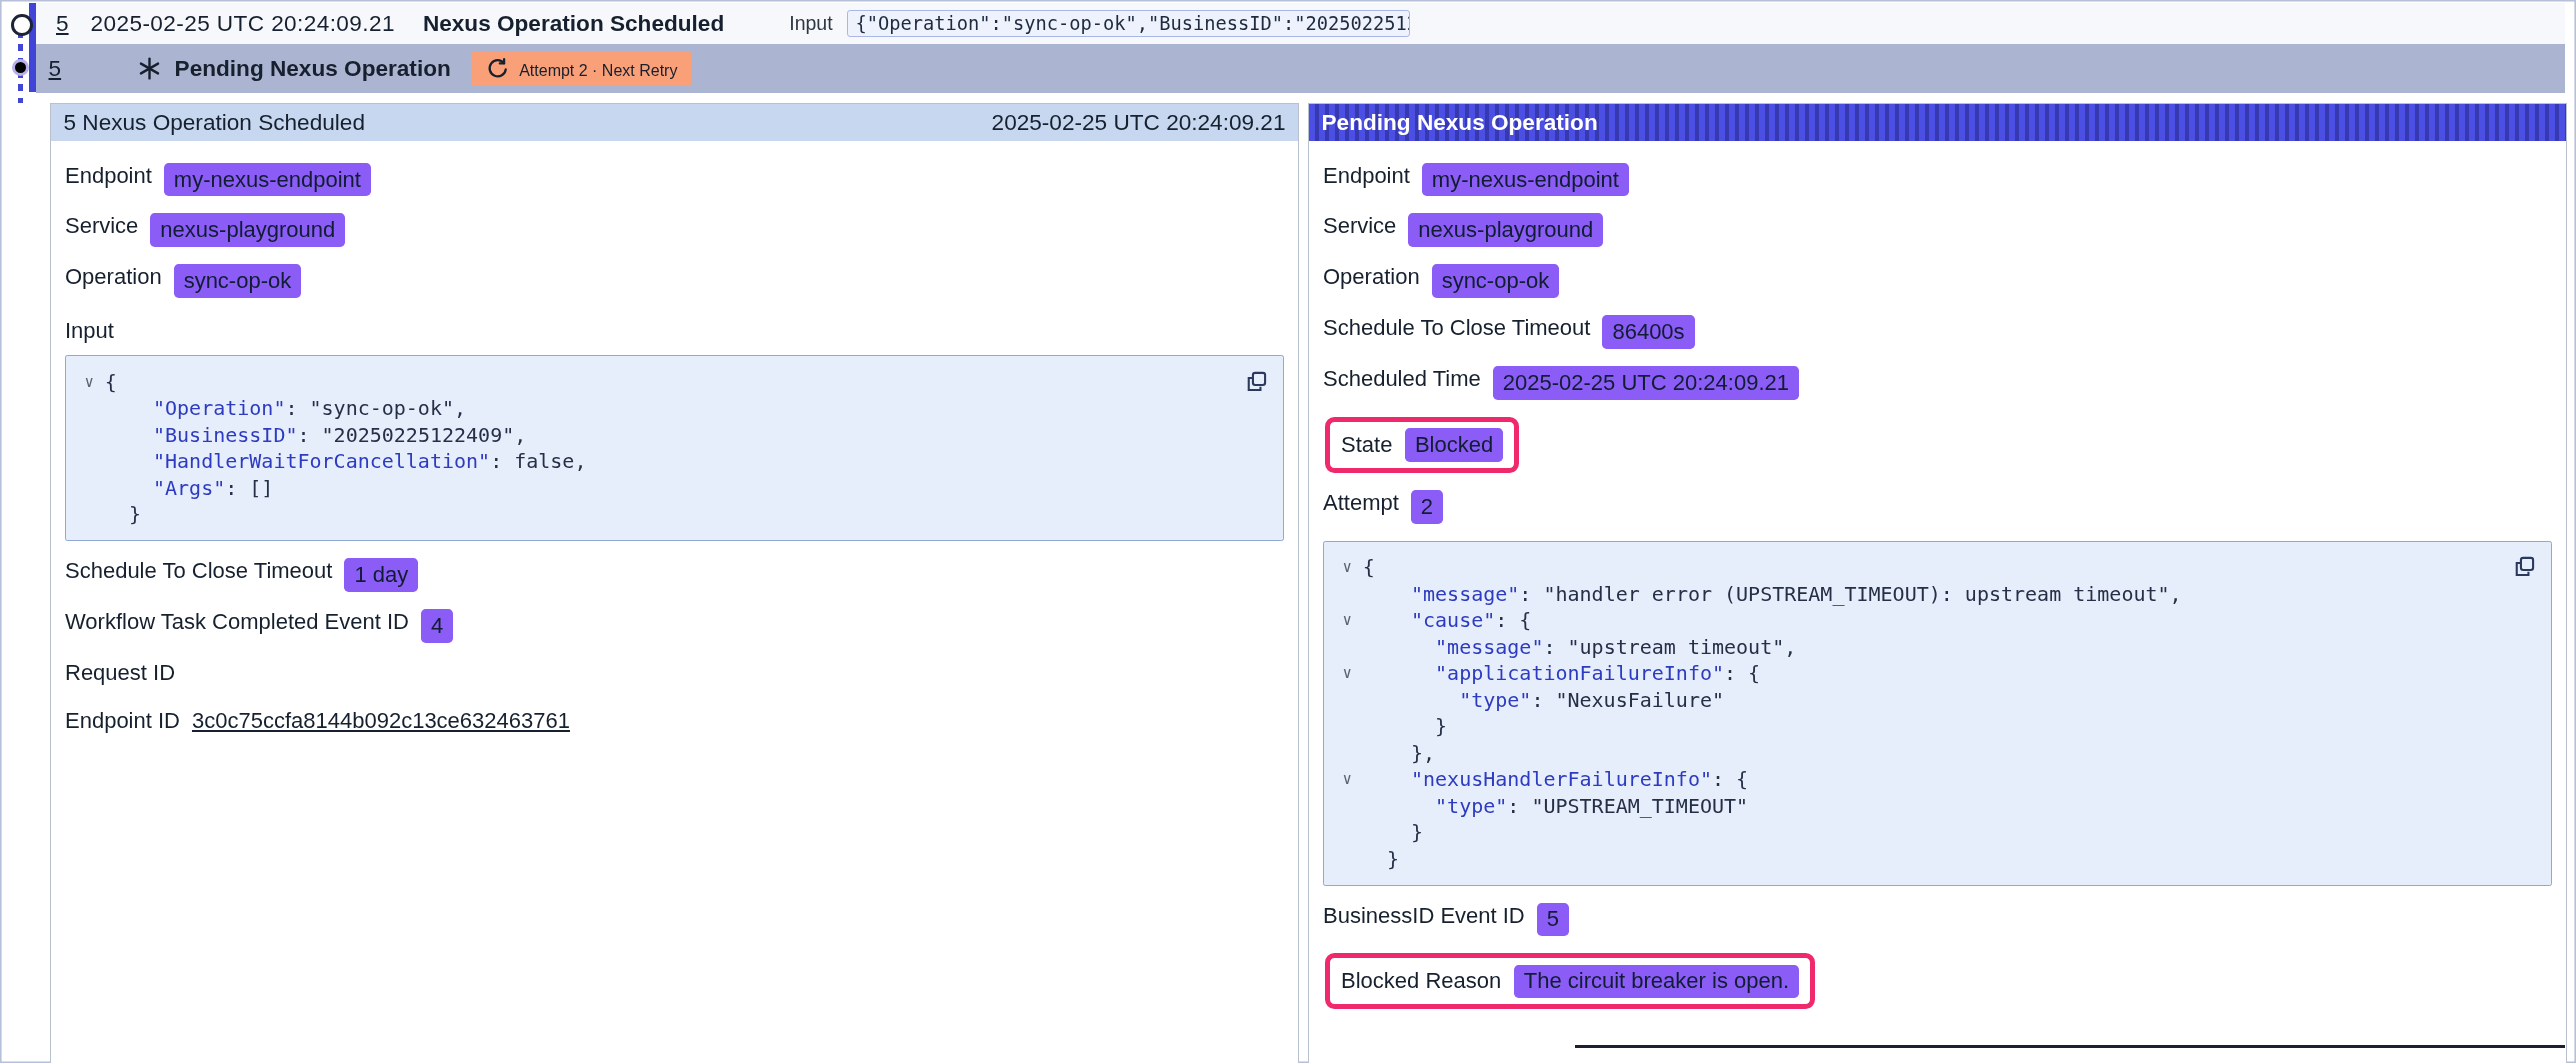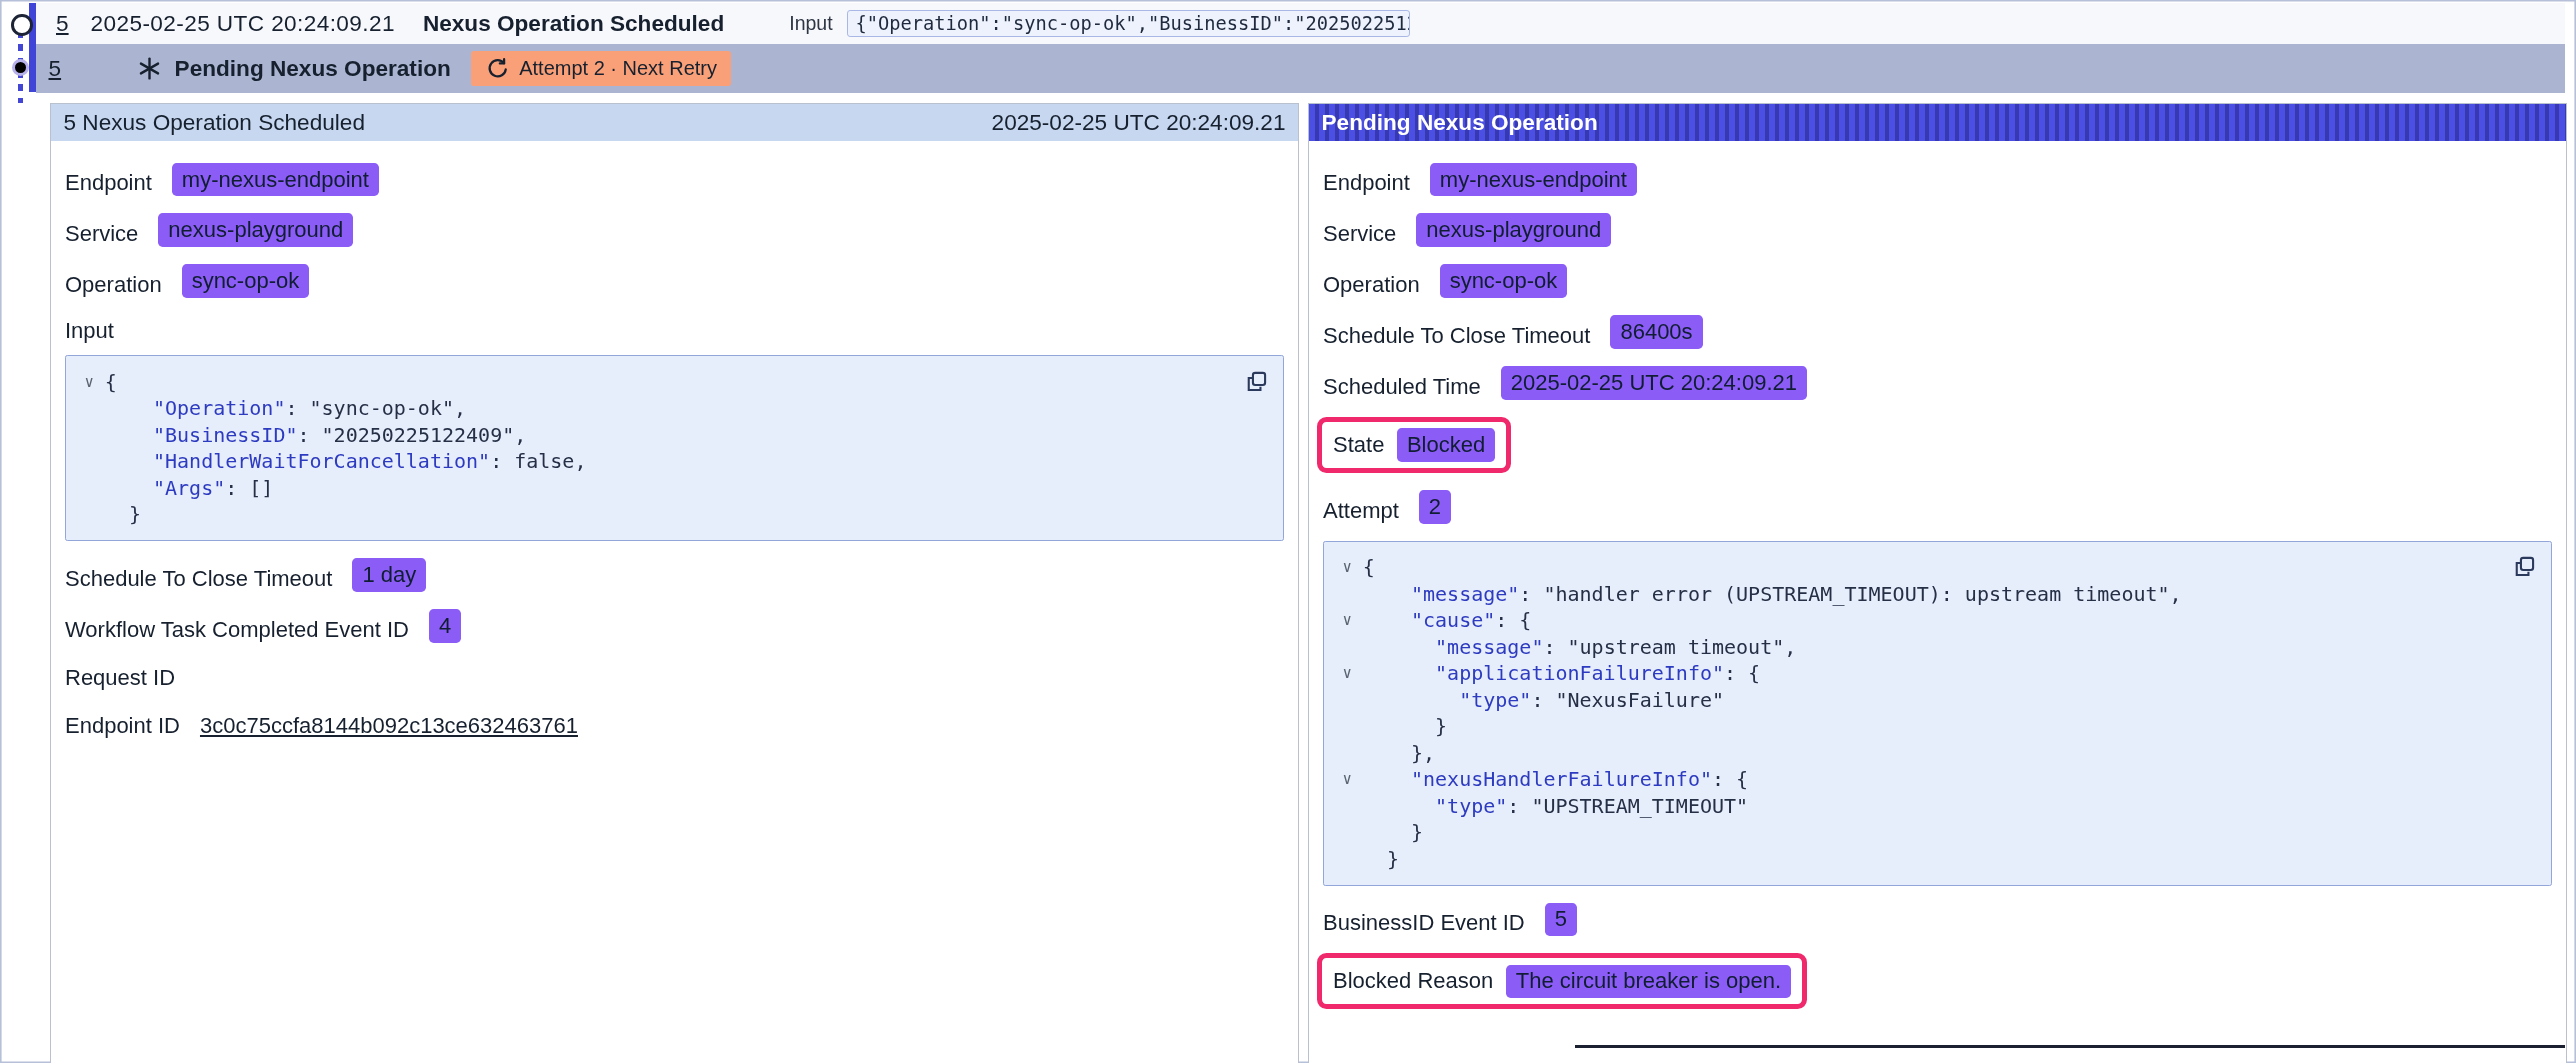--- a/index.html
+++ b/index.html
@@ -24,35 +24,35 @@
   .eid{color:#16202e;text-decoration:underline;cursor:pointer;}
   .hrow1 .time{margin-left:22px;letter-spacing:0.4px;}
   .hrow1 .ename{margin-left:28px;font-weight:700;}
   .hrow1 .dlabel{margin-left:65px;font-size:19.5px;color:#2e3644;}
   .preview{margin-left:14px;font-family:"DejaVu Sans Mono",monospace;font-size:18.7px;
     background:#edf2fc;border:1.6px solid #a9b7e6;border-radius:3.1px;padding:2.3px 7.8px;
     white-space:nowrap;overflow:hidden;max-width:546px;color:#1f2a3e;}
   .hrow2 .aster{margin-left:76px;width:25px;height:25px;flex:none;}
   .hrow2 .ename{margin-left:12.5px;font-weight:700;}
   .attempt-badge{margin-left:20px;display:inline-flex;align-items:flex-end;gap:11px;
-    background:#f9a078;border-radius:3.1px;padding:5.5px 14px;font-size:20px;color:#16202e;}
+    background:#f9a078;border-radius:3.1px;padding:5.5px 14px;font-size:16px;color:#16202e;}
   .attempt-badge svg{width:23.4px;height:23.4px;}
   
   .panel{position:absolute;top:103px;bottom:0;background:#fff;
     border:1.6px solid #bac1ce;border-bottom:none;}
   .panel-left{left:50px;width:1247px;}
   .panel-right{left:1308px;width:1257px;}
   .phead{height:37px;display:flex;align-items:center;justify-content:space-between;
     padding:0 12.5px;font-size:22.6px;gap:9px;}
   .phead-left{background:#c6d7ef;}
   .phead-right{background:repeating-linear-gradient(90deg,#4b4fe3 0 6.2px,#3639b0 6.2px 10px);
     color:#fff;font-weight:600;}
   .pbody{padding:4.7px 14px 0 14px;}
-  .frow{display:flex;align-items:flex-end;gap:20px;margin:17px 0;min-height:31px;font-size:22px;}
-  .frow.tight{margin:11px 8px;}
+  .frow{display:flex;align-items:flex-start;gap:12px;margin:17px 0;min-height:31px;font-size:22px;}
+  .frow.tight{margin:11px 16px;}
   .badge{background:#8b5cf6;border-radius:4.7px;padding:3.9px 10px;color:#101d33;white-space:nowrap;}
   .link-value{text-decoration:underline;cursor:pointer;color:#16202e;}
   .annotation{display:inline-flex;align-items:center;gap:12.5px;background:#fff;
     border:5.5px solid #f0296d;border-radius:9.4px;padding:6.2px 11px;margin-left:-14px;
     position:relative;z-index:2;}
   .slabel{font-size:22px;margin:17px 0 0 0;min-height:31px;display:flex;align-items:center;}
   
   .code{position:relative;margin-top:9.4px;background:#e6edfb;border:1.6px solid #93a6d9;
     border-radius:2.3px;padding:12.5px 15.6px 12.5px 7.8px;
     font-family:"DejaVu Sans Mono",monospace;font-size:20px;line-height:26.5px;color:#253046;}

